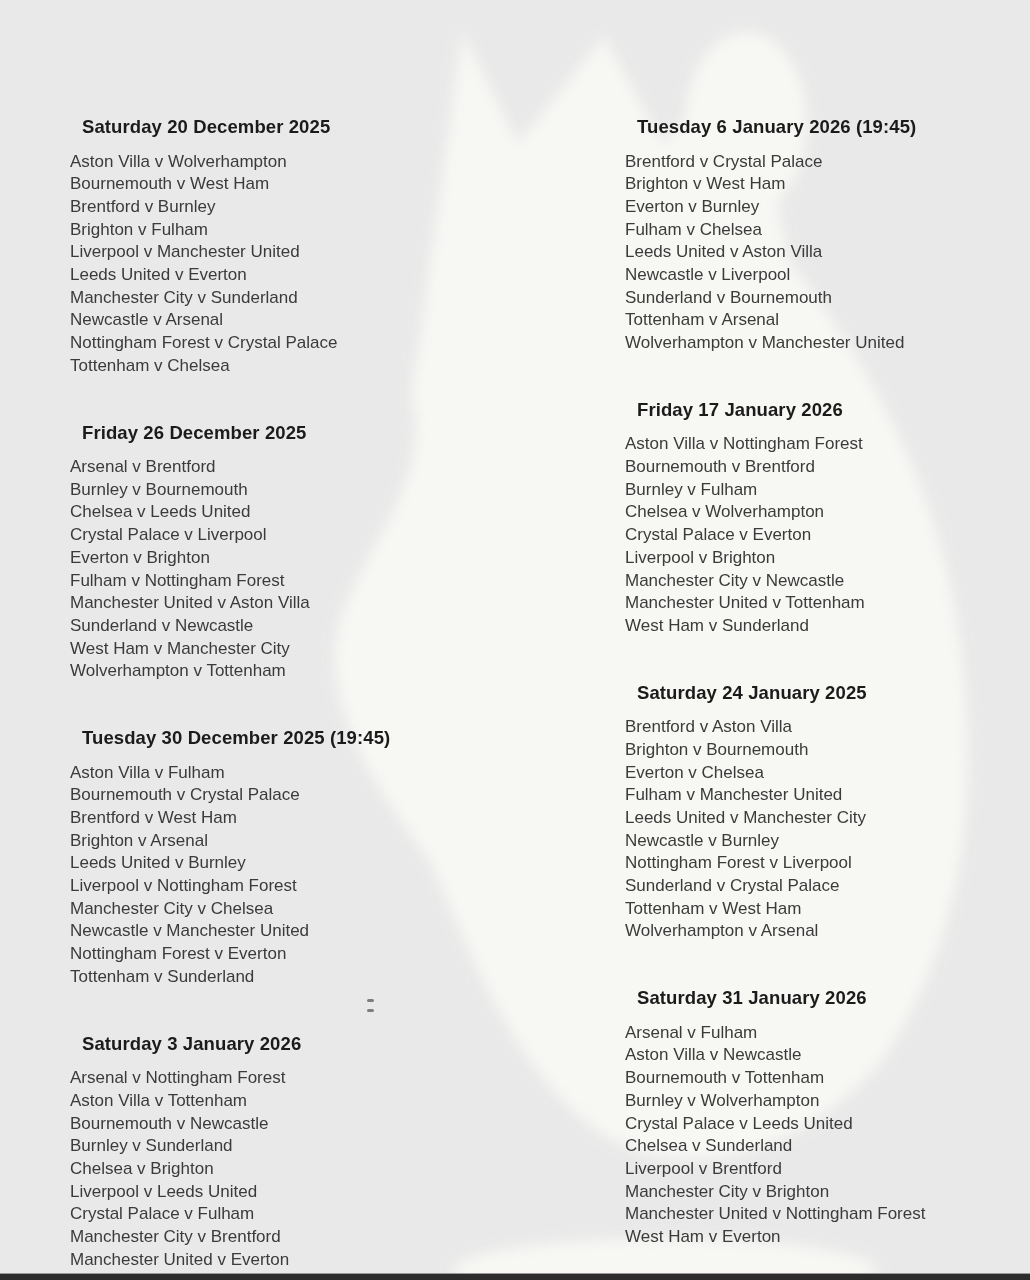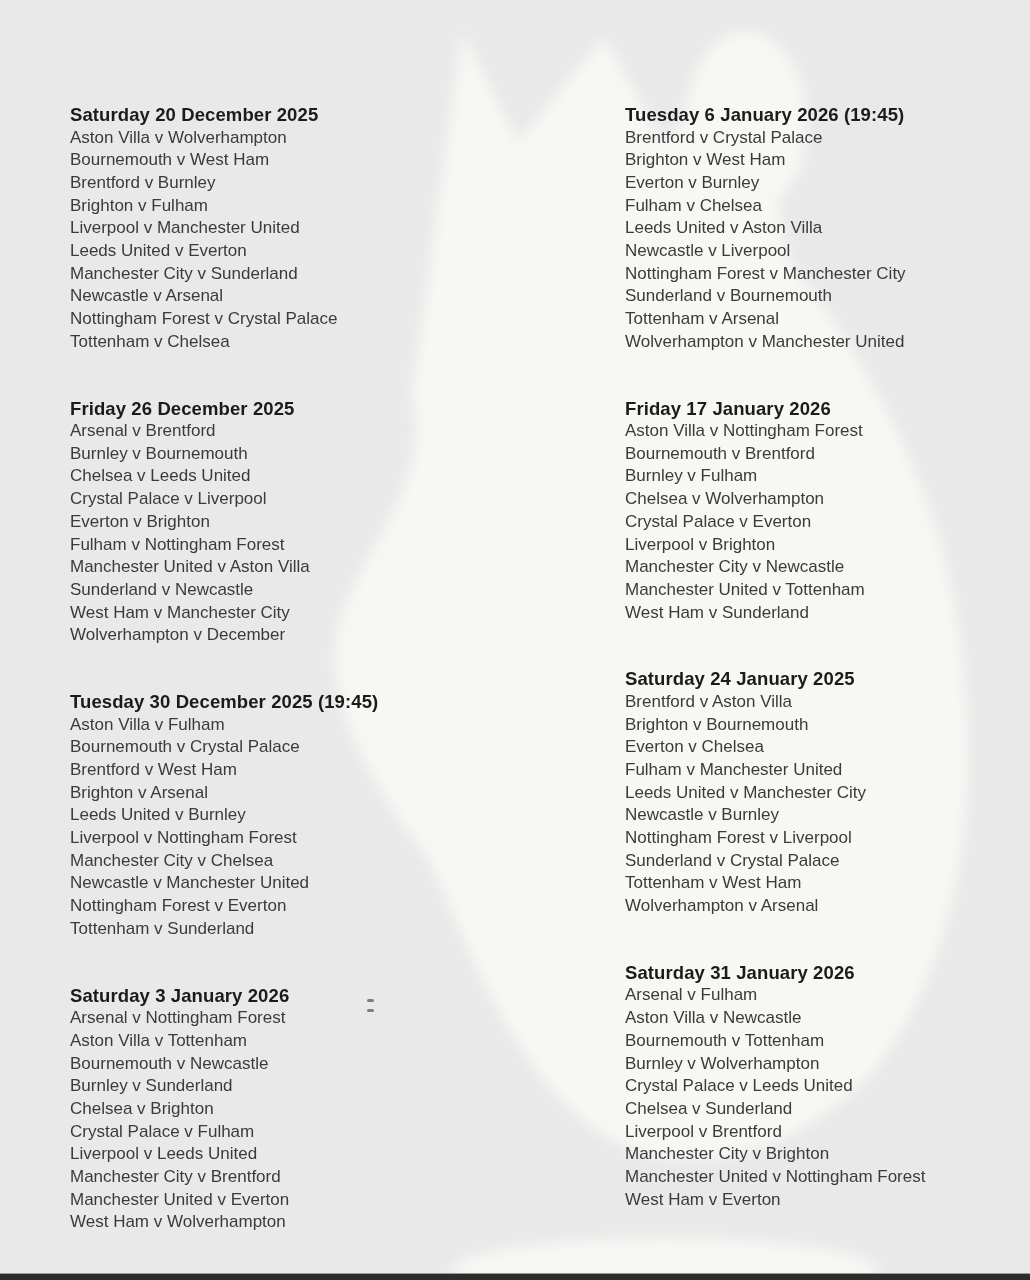--- a/index.html
+++ b/index.html
@@ -17,21 +17,21 @@
     width:720px;height:1300px;
     filter:blur(7px);
     opacity:.95;
     pointer-events:none;
   }
   .col{position:absolute;top:103px;}
   .col-left{left:70px;width:545px;}
   .col-right{left:625px;width:405px;}
   .fixture-section{margin:0 0 43px 0;}
   .date{
-    margin:0;padding:0;
+    margin:12px;padding:0;
     font-size:18.5px;line-height:23.5px;
     font-weight:700;color:#1b1b1b;
     letter-spacing:.1px;
     white-space:nowrap;
   }
   .fixture{
     font-size:17px;line-height:22.7px;
     color:#3b3b3b;
     white-space:nowrap;
   }
@@ -97,21 +97,21 @@
     <h2 class="date">Friday 26 December 2025</h2>
   <div class="fixture">Arsenal v Brentford</div>
         <div class="fixture">Burnley v Bournemouth</div>
         <div class="fixture">Chelsea v Leeds United</div>
         <div class="fixture">Crystal Palace v Liverpool</div>
         <div class="fixture">Everton v Brighton</div>
         <div class="fixture">Fulham v Nottingham Forest</div>
         <div class="fixture">Manchester United v Aston Villa</div>
         <div class="fixture">Sunderland v Newcastle</div>
         <div class="fixture">West Ham v Manchester City</div>
-        <div class="fixture">Wolverhampton v December</div>
+        <div class="fixture">Wolverhampton v Tottenham</div>
       </section>
 
   <section class="fixture-section">
     <h2 class="date">Tuesday 30 December 2025 (19:45)</h2>
   <div class="fixture">Aston Villa v Fulham</div>
         <div class="fixture">Bournemouth v Crystal Palace</div>
         <div class="fixture">Brentford v West Ham</div>
         <div class="fixture">Brighton v Arsenal</div>
         <div class="fixture">Leeds United v Burnley</div>
         <div class="fixture">Liverpool v Nottingham Forest</div>
@@ -121,37 +121,36 @@
         <div class="fixture">Tottenham v Sunderland</div>
       </section>
 
   <section class="fixture-section">
     <h2 class="date">Saturday 3 January 2026</h2>
   <div class="fixture">Arsenal v Nottingham Forest</div>
         <div class="fixture">Aston Villa v Tottenham</div>
         <div class="fixture">Bournemouth v Newcastle</div>
         <div class="fixture">Burnley v Sunderland</div>
         <div class="fixture">Chelsea v Brighton</div>
+        <div class="fixture">Liverpool v Leeds United</div>
         <div class="fixture">Crystal Palace v Fulham</div>
-        <div class="fixture">Liverpool v Leeds United</div>
         <div class="fixture">Manchester City v Brentford</div>
         <div class="fixture">Manchester United v Everton</div>
         <div class="fixture">West Ham v Wolverhampton</div>
       </section>
 </div>
   <div class="col col-right">
   <section class="fixture-section">
     <h2 class="date">Tuesday 6 January 2026 (19:45)</h2>
   <div class="fixture">Brentford v Crystal Palace</div>
         <div class="fixture">Brighton v West Ham</div>
         <div class="fixture">Everton v Burnley</div>
         <div class="fixture">Fulham v Chelsea</div>
         <div class="fixture">Leeds United v Aston Villa</div>
         <div class="fixture">Newcastle v Liverpool</div>
-        <div class="fixture">Nottingham Forest v Manchester City</div>
         <div class="fixture">Sunderland v Bournemouth</div>
         <div class="fixture">Tottenham v Arsenal</div>
         <div class="fixture">Wolverhampton v Manchester United</div>
       </section>
 
   <section class="fixture-section">
     <h2 class="date">Friday 17 January 2026</h2>
         <div class="fixture">Aston Villa v Nottingham Forest</div>
         <div class="fixture">Bournemouth v Brentford</div>
         <div class="fixture">Burnley v Fulham</div>

